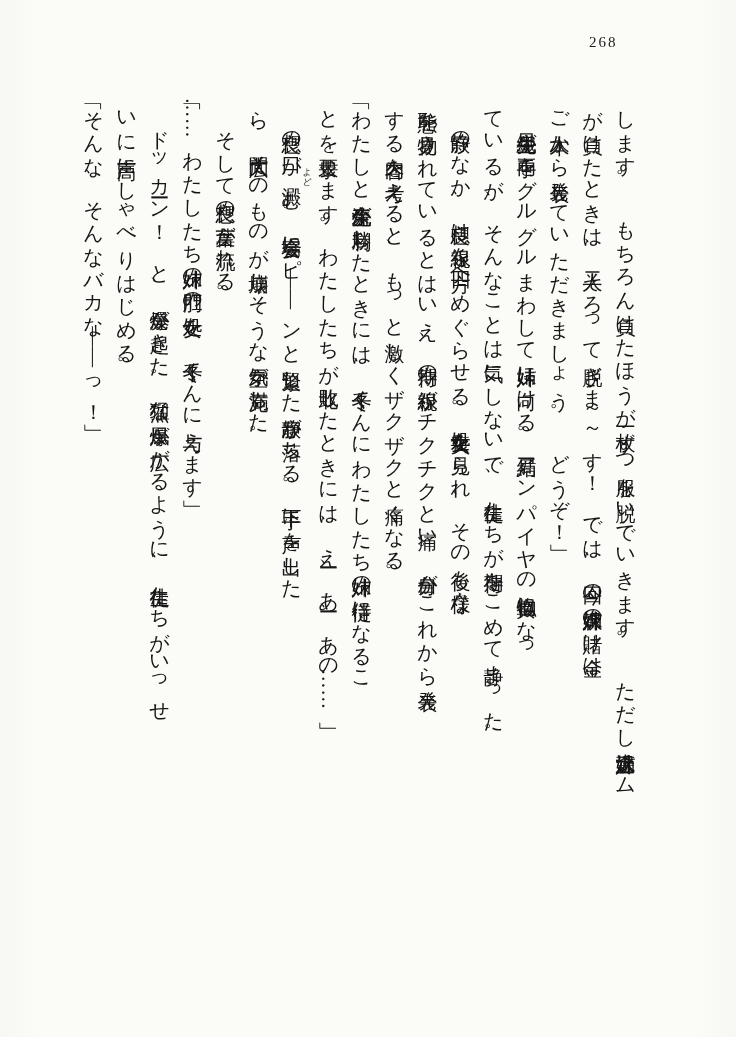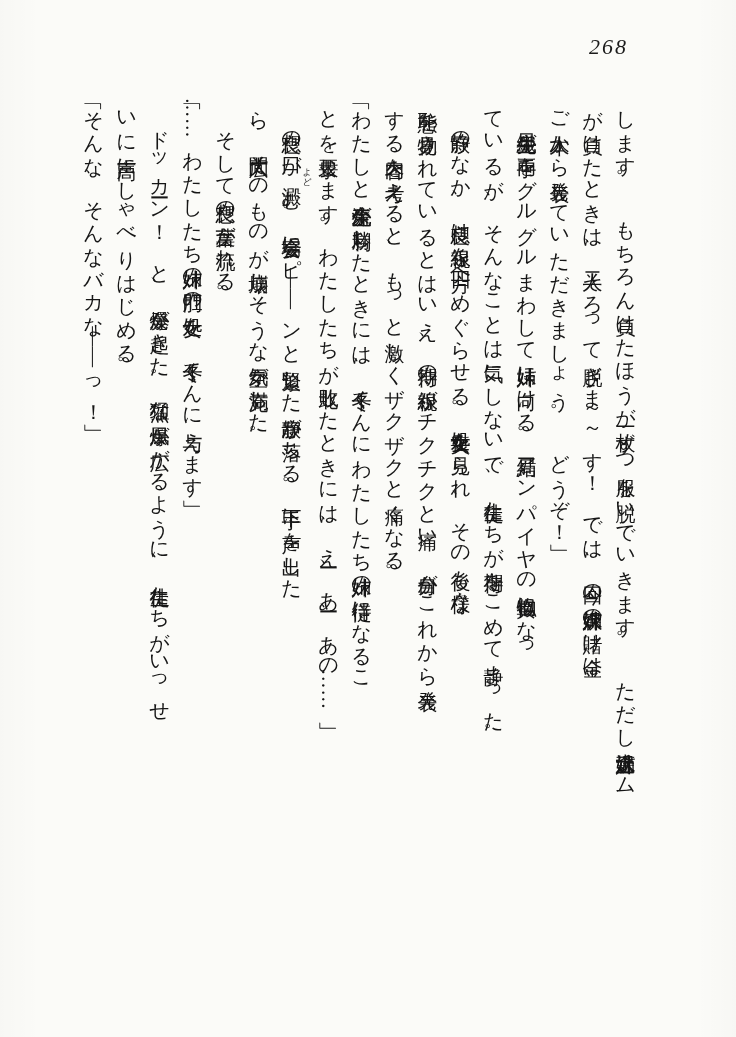--- a/index.html
+++ b/index.html
@@ -20,22 +20,21 @@
     position: absolute;
     inset: 0;
     background:
       linear-gradient(90deg, rgba(0,0,0,0.015), rgba(0,0,0,0) 40px),
       linear-gradient(270deg, rgba(0,0,0,0.015), rgba(0,0,0,0) 40px);
   }
   .page-number {
     position: absolute;
     top: 34px;
     left: 589px;
-    font-size: 22px;
-    font-style: italic;
+    font-size: 15px;
     letter-spacing: 2px;
     color: #1b1b1b;
   }
   .text-block {
     position: absolute;
     top: 97px;
     right: 94px;
     height: 815px;
     writing-mode: vertical-rl;
     text-orientation: mixed;

